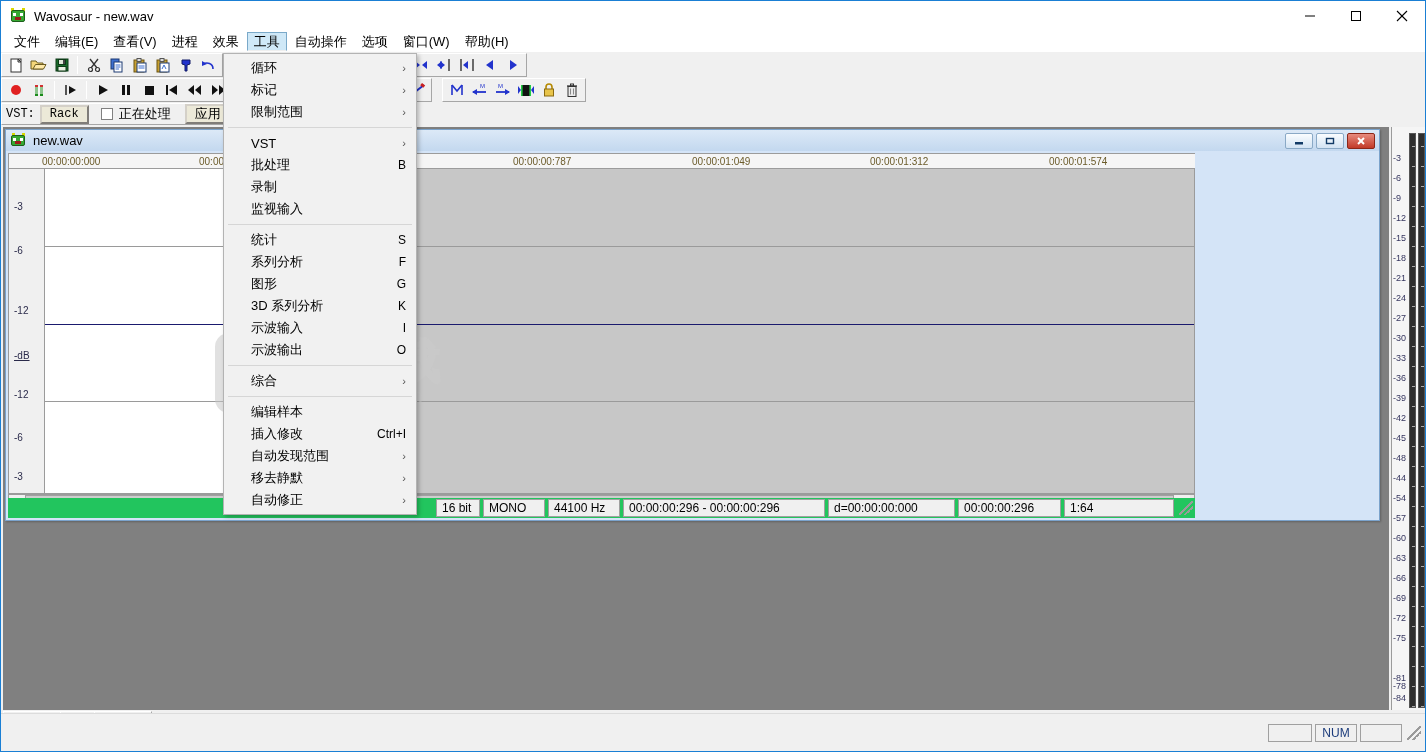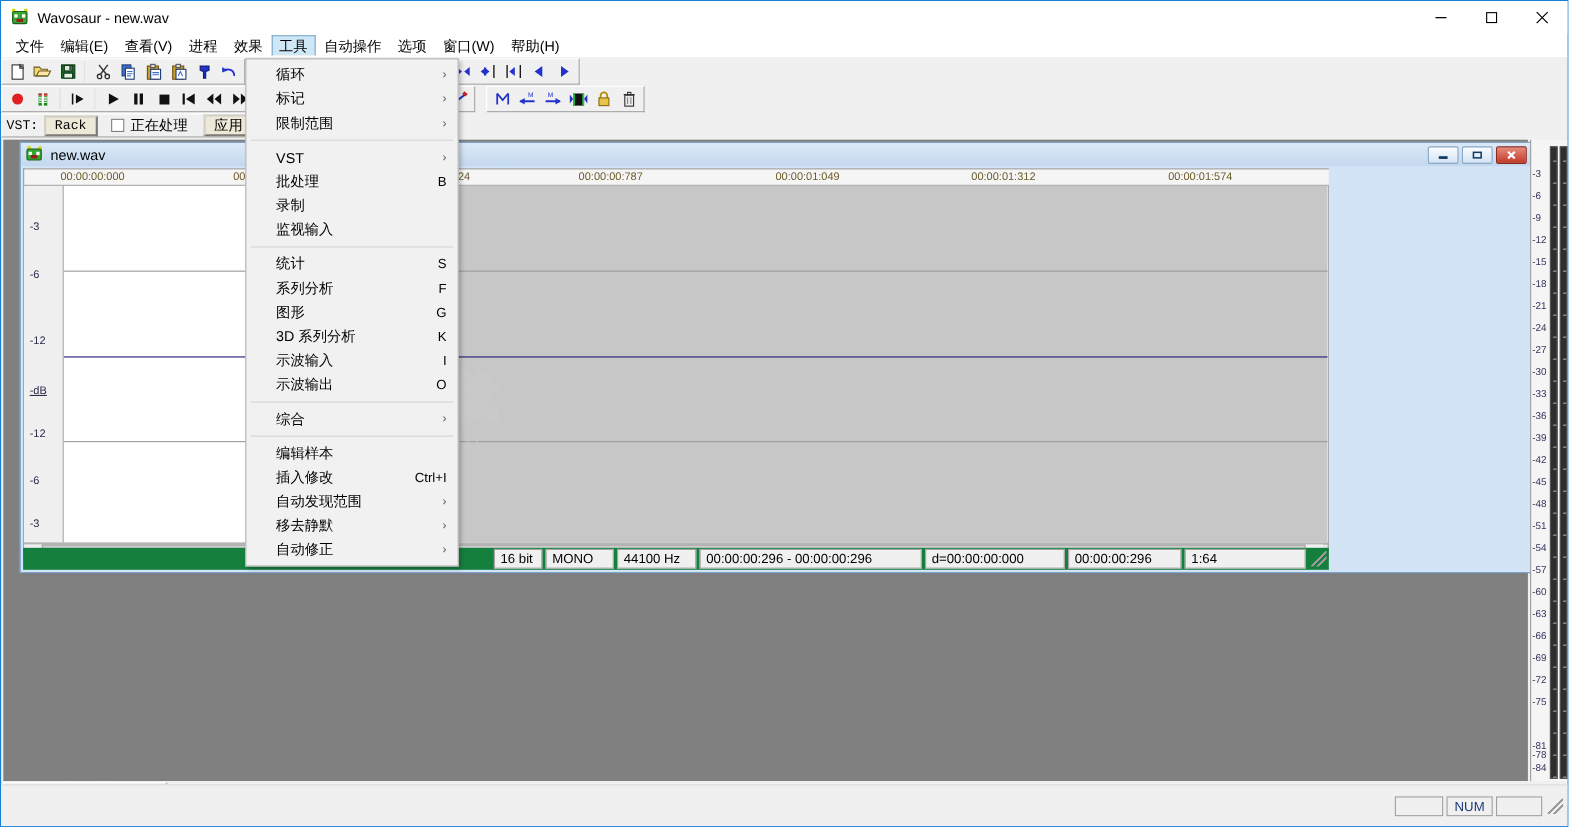--- a/index.html
+++ b/index.html
@@ -130,21 +130,20 @@
   
   .mdi-client {
     position: absolute; left: 2px; top: 126px; width: 1386px; height: 583px;
     background: #808080;
   }
   .child-win {
     position: absolute; left: 2px; top: 2px; width: 1375px; height: 392px;
     background: #d4e4f7;
     border: 1px solid #7ba3cc;
     box-shadow: 1px 1px 2px rgba(0,0,0,.25);
-    margin-left: 13px;
   }
   .child-title {
     height: 21px; display: flex; align-items: center;
     background: linear-gradient(#dce9f7,#c3d8ef);
     padding-left: 5px;
   }
   .child-icon { width: 15px; height: 15px; position: relative; margin-right: 7px; flex:none; }
   .child-icon .head { position:absolute; left:0; top:2px; width:14px; height:11px; background:#36a832; border:1px solid #1d5e1b; border-radius:2px;}
   .child-icon .ear-l,.child-icon .ear-r{position:absolute;top:0;width:3px;height:4px;background:#d8d800;}
   .child-icon .ear-l{left:1px;} .child-icon .ear-r{left:11px;}
@@ -232,21 +231,21 @@
   .hs-arrow {
     width:16px; height:14px; display:flex; align-items:center; justify-content:center;
     background:#f0f0f0; font-size:9px; color:#333;
   }
   .hs-thumb { height:14px; background:#cdcdcd; border:1px solid #a0a0a0; }
 
   
   .child-status {
     position:absolute; left:2px; bottom:2px; width:1187px; height:20px;
     display:flex; align-items:center; justify-content:flex-end;
-    background:#15803d;
+    background:#22c55e;
   }
   .st-cell {
     height:18px; border:1px solid #a0a0a0; background:#f0f0f0;
     display:flex; align-items:center; padding:0 5px; margin-right:3px;
     font-size:12px; color:#000; white-space:nowrap;
   }
   .grip {
     width:14px; height:14px; margin-left:2px; margin-right:2px;
     background:
       linear-gradient(135deg, transparent 45%, #9a9a9a 45%, #9a9a9a 55%, transparent 55%),
@@ -760,21 +759,21 @@
       <span class="vu-lab" style="top:146px;">-21</span>
       <span class="vu-lab" style="top:166px;">-24</span>
       <span class="vu-lab" style="top:186px;">-27</span>
       <span class="vu-lab" style="top:206px;">-30</span>
       <span class="vu-lab" style="top:226px;">-33</span>
       <span class="vu-lab" style="top:246px;">-36</span>
       <span class="vu-lab" style="top:266px;">-39</span>
       <span class="vu-lab" style="top:286px;">-42</span>
       <span class="vu-lab" style="top:306px;">-45</span>
       <span class="vu-lab" style="top:326px;">-48</span>
-      <span class="vu-lab" style="top:346px;">-51</span>
+      <span class="vu-lab" style="top:346px;">-44</span>
       <span class="vu-lab" style="top:366px;">-54</span>
       <span class="vu-lab" style="top:386px;">-57</span>
       <span class="vu-lab" style="top:406px;">-60</span>
       <span class="vu-lab" style="top:426px;">-63</span>
       <span class="vu-lab" style="top:446px;">-66</span>
       <span class="vu-lab" style="top:466px;">-69</span>
       <span class="vu-lab" style="top:486px;">-72</span>
       <span class="vu-lab" style="top:506px;">-75</span>
       <span class="vu-lab" style="top:526px;margin-top:28px;">-78</span>
       <span class="vu-lab" style="top:546px;">-81</span>

